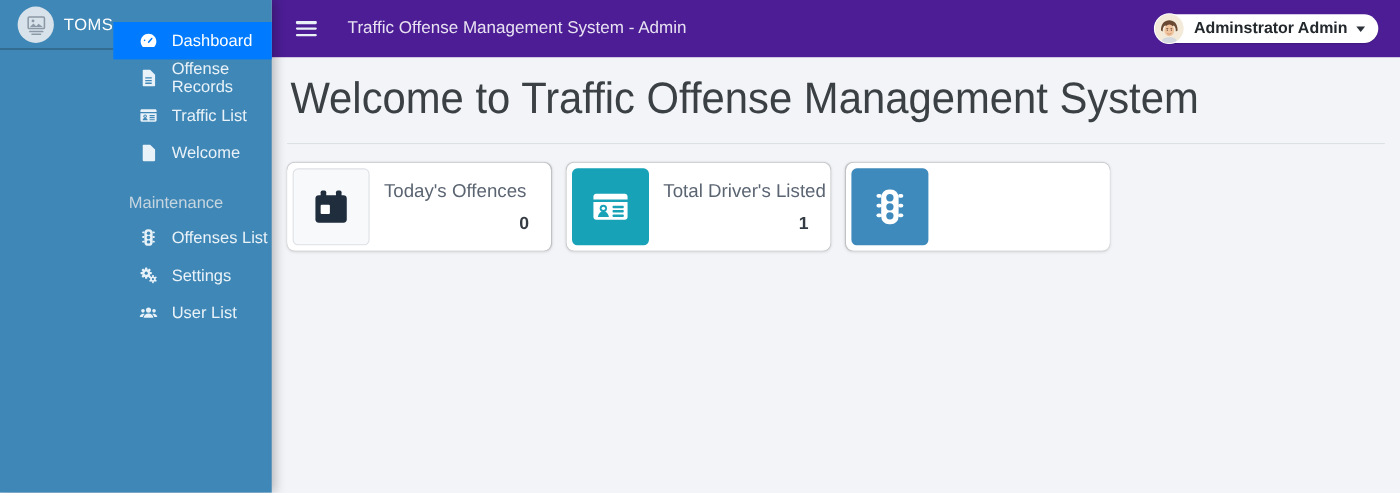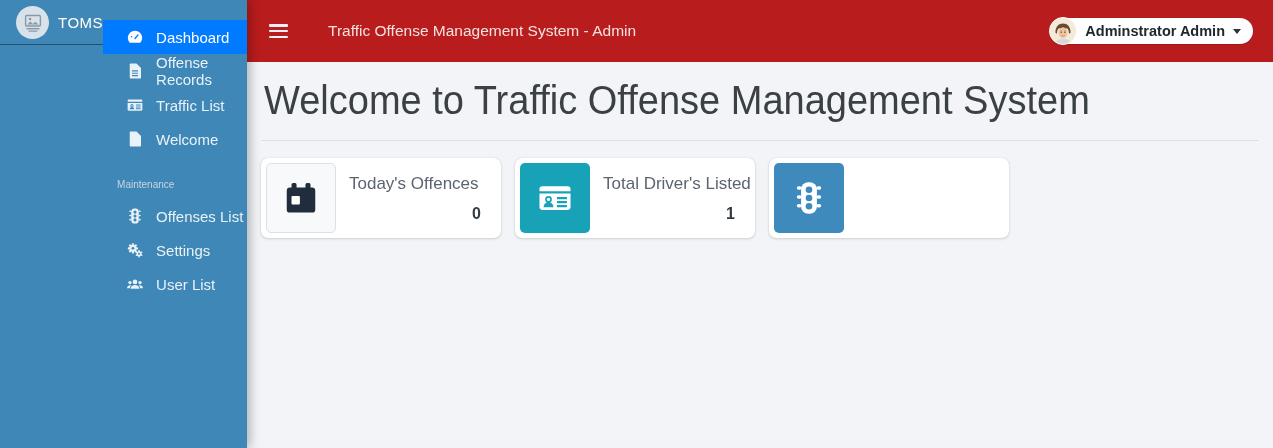--- a/index.html
+++ b/index.html
@@ -31,30 +31,30 @@
   .nav { margin-top:20px; }
   .nav-item {
     height:34px; display:flex; align-items:center;
     padding-left:22px; color:#e9f2f8; font-size:15px; cursor:pointer;
     --hole:#3f87b6;
   }
   .nav-item .nav-icon { width:19px; height:19px; display:flex; align-items:center; justify-content:center; margin-right:12px; flex:none; }
   .nav-item .nav-icon svg { width:18px; height:18px; }
   .nav-item.active { background:#007bff; color:#ffffff; --hole:#007bff; }
   .nav-header {
-    padding-left:14px; color:#c6d6e0; font-size:10px;
+    padding-left:14px; color:#c6d6e0; font-size:15px;
     margin-top:13px; height:30px; display:flex; align-items:center;
   }
 
   
   .main-col { flex:1; display:flex; flex-direction:column; min-width:0; }
 
   .topbar {
-    height:62px; background:#b91c1c; display:flex; align-items:center;
-    padding:0 20px 0 22px; position:relative; z-index:2; flex:none;gap:12px;
+    height:52px; background:#4c1d95; display:flex; align-items:center;
+    padding:0 20px 0 22px; position:relative; z-index:2; flex:none;
   }
   .hamburger { width:19px; height:14px; display:flex; flex-direction:column; justify-content:space-between; cursor:pointer; }
   .hamburger span { display:block; height:2.5px; background:#eaf1f6; border-radius:1px; }
   .topbar-title { color:rgba(255,255,255,.87); font-size:15.5px; margin-left:28px; }
 
   .user-pill {
     margin-left:auto; height:26px; background:#ffffff; border-radius:14px;
     display:flex; align-items:center; padding:0 12px 0 0; cursor:pointer;
     box-shadow:0 1px 1px rgba(0,0,0,.15);
   }

